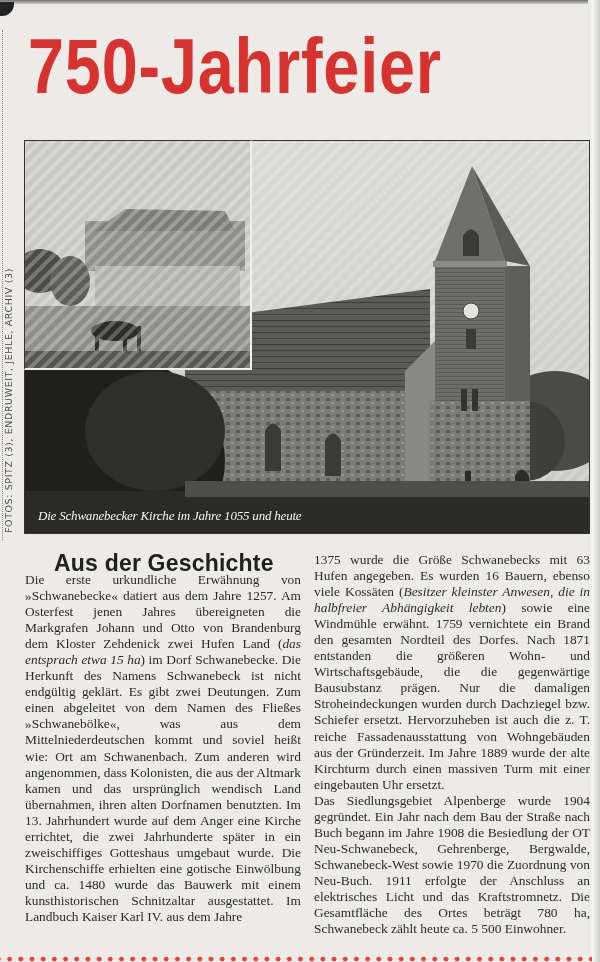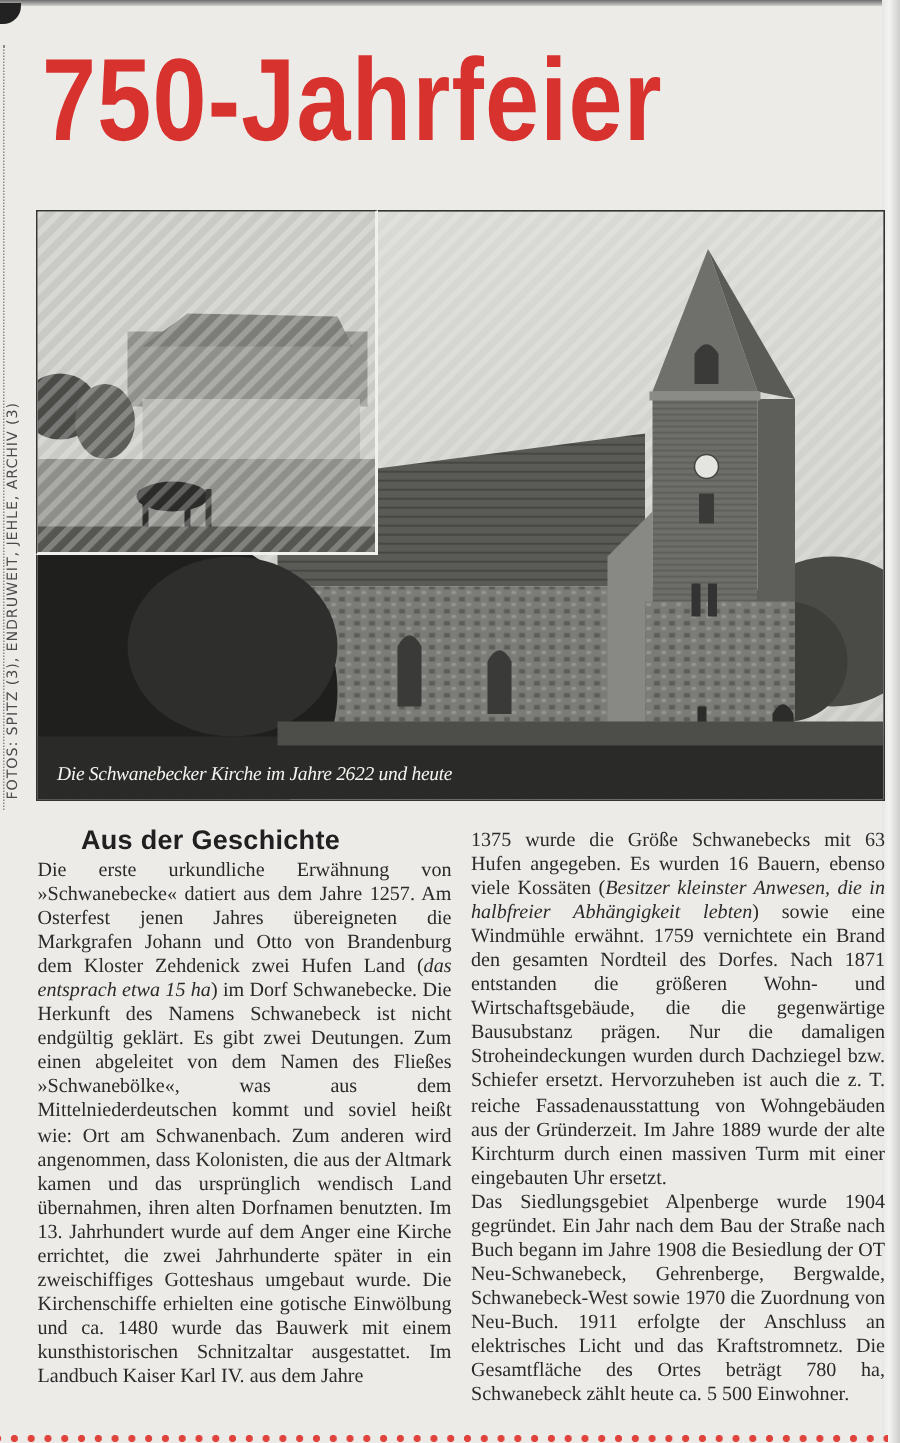--- a/index.html
+++ b/index.html
@@ -49,21 +49,21 @@
     overflow: hidden; background: #cfcfcb;
   }
   .photo-caption {
     position: absolute; left: 38px; top: 508px;
     font-family: "Liberation Serif", serif; font-style: italic;
     font-size: 13px; color: #f4f4f0; white-space: nowrap; letter-spacing: -0.2px;
   }
   .section-title {
     position: absolute; left: 54px; top: 550px;
     font-family: "Liberation Sans", sans-serif; font-weight: bold;
-    font-size: 18px; color: #202020; margin: 0; letter-spacing: 0.2px; text-align: center;
+    font-size: 23px; color: #202020; margin: 0; letter-spacing: 0.2px; text-align: center;
   }
   .col {
     position: absolute; width: 276px;
     font-size: 13.4px; line-height: 16.05px; text-align: justify;
     hyphens: manual; color: #2a2a2a;
   }
   .col p { margin: 0; }
   .col-left { left: 25px; top: 572px; }
   .col-right { left: 314px; top: 552px; }
   .dotted-rule {
@@ -163,21 +163,21 @@
     <rect x="0" y="165" width="225" height="62" fill="#8e8e8a"></rect>
     <ellipse cx="90" cy="190" rx="24" ry="10" fill="#2b2b29"></ellipse>
     <rect x="70" y="190" width="4" height="26" fill="#2b2b29"></rect>
     <rect x="98" y="192" width="4" height="24" fill="#2b2b29"></rect>
     <rect x="112" y="185" width="4" height="28" fill="#3a3a38"></rect>
     <rect x="0" y="210" width="225" height="17" fill="#555552"></rect>
     <rect width="225" height="227" fill="url(#stripes2)"></rect>
   </svg>
 </div>
 
-<div class="photo-caption">Die Schwanebecker Kirche im Jahre 2622 und heute</div>
+<div class="photo-caption">Die Schwanebecker Kirche im Jahre 1055 und heute</div>
 
 <h2 class="section-title">Aus der Geschichte</h2>
 
 <div class="col col-left">
   <p><span>Die erste urkundliche Erwähnung von »Schwanebecke« datiert aus dem Jahre 1257. Am Osterfest jenen Jahres übereigneten die Markgrafen Johann und Otto von Brandenburg dem Kloster Zehdenick zwei Hufen Land (</span><i>das entsprach etwa 15 ha</i><span>) im Dorf Schwanebecke. Die Herkunft des Namens Schwanebeck ist nicht endgültig geklärt. Es gibt zwei Deutungen. Zum einen abgeleitet von dem Namen des Fließes »Schwanebölke«, was aus dem Mittelniederdeutschen kommt und soviel heißt wie: Ort am Schwanenbach. Zum anderen wird angenommen, dass Kolonisten, die aus der Altmark kamen und das ursprünglich wendisch Land übernahmen, ihren alten Dorfnamen benutzten. Im 13. Jahrhundert wurde auf dem Anger eine Kirche errichtet, die zwei Jahrhunderte später in ein zweischiffiges Gotteshaus umgebaut wurde. Die Kirchenschiffe erhielten eine gotische Einwölbung und ca. 1480 wurde das Bauwerk mit einem kunsthistorischen Schnitzaltar ausgestattet. Im Landbuch Kaiser Karl IV. aus dem Jahre</span></p>
 </div>
 
 <div class="col col-right">
   <p><span>1375 wurde die Größe Schwanebecks mit 63 Hufen angegeben. Es wurden 16 Bauern, ebenso viele Kossäten (</span><i>Besitzer kleinster Anwesen, die in halbfreier Abhängigkeit lebten</i><span>) sowie eine Windmühle erwähnt. 1759 vernichtete ein Brand den gesamten Nordteil des Dorfes. Nach 1871 entstanden die größeren Wohn- und Wirtschaftsgebäude, die die gegenwärtige Bausubstanz prägen. Nur die damaligen Stroheindeckungen wurden durch Dachziegel bzw. Schiefer ersetzt. Hervorzuheben ist auch die z. T. reiche Fassadenausstattung von Wohngebäuden aus der Gründerzeit. Im Jahre 1889 wurde der alte Kirchturm durch einen massiven Turm mit einer eingebauten Uhr ersetzt.</span></p>
   <p>Das Siedlungsgebiet Alpenberge wurde 1904 gegründet. Ein Jahr nach dem Bau der Straße nach Buch begann im Jahre 1908 die Besiedlung der OT Neu-Schwanebeck, Gehrenberge, Bergwalde, Schwanebeck-West sowie 1970 die Zuordnung von Neu-Buch. 1911 erfolgte der Anschluss an elektrisches Licht und das Kraftstromnetz. Die Gesamtfläche des Ortes beträgt 780 ha, Schwanebeck zählt heute ca. 5 500 Einwohner.</p>

